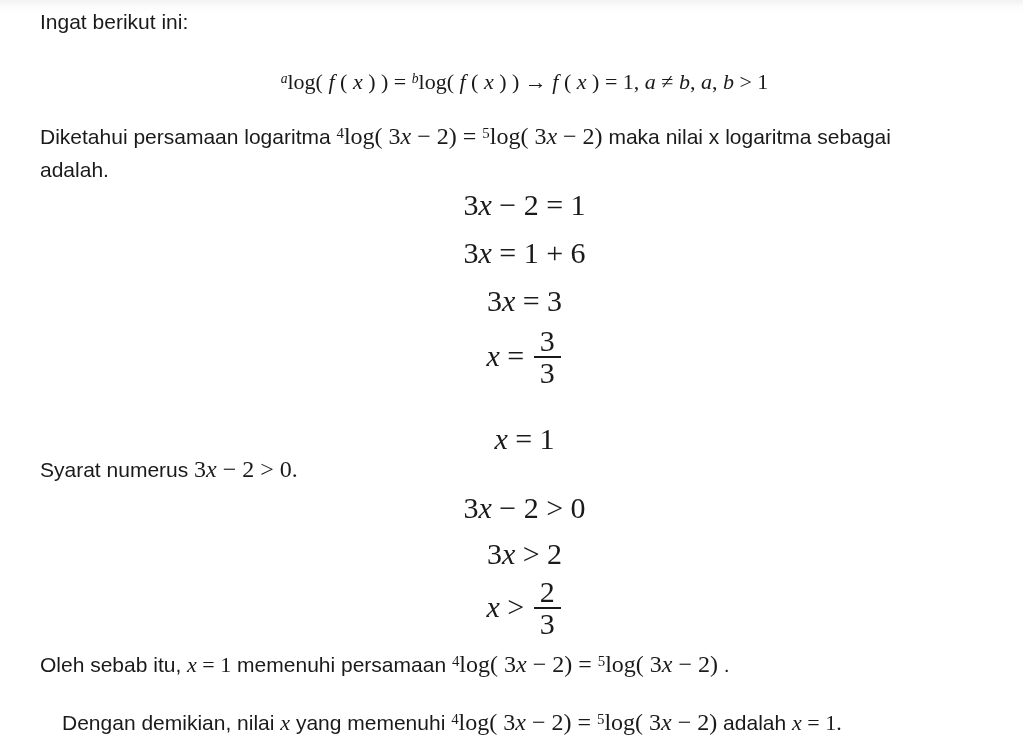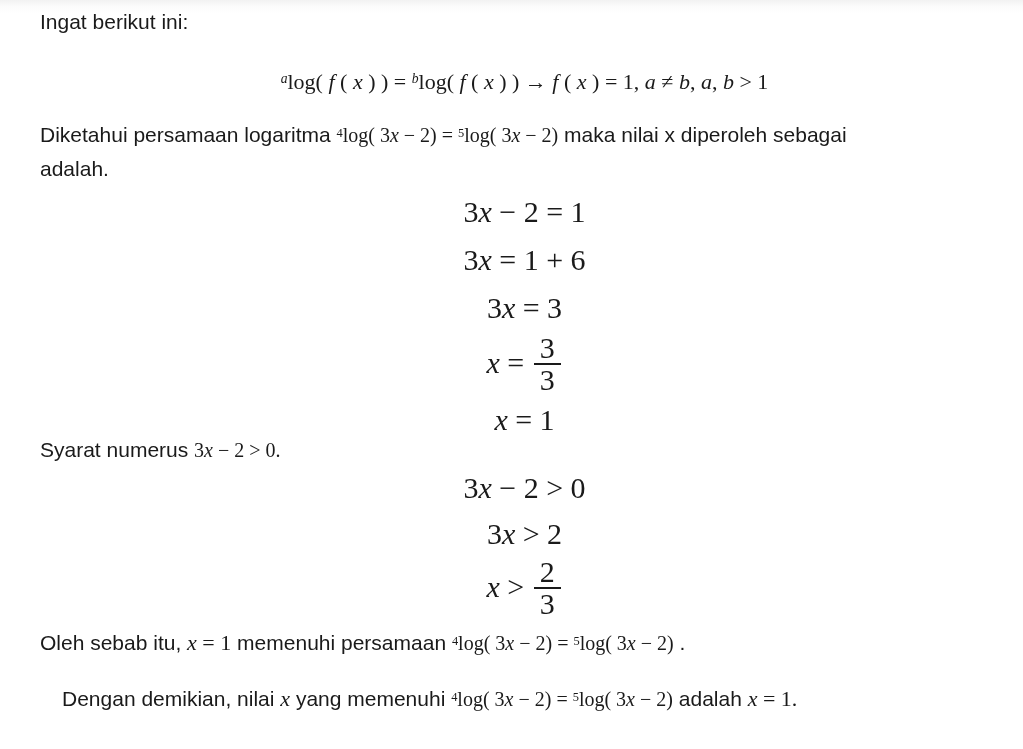--- a/index.html
+++ b/index.html
@@ -14,57 +14,57 @@
     overflow:hidden;
   }
   .body-text{font-size:21px;line-height:33px;margin:0;}
   .intro{line-height:28px;margin-top:0;}
   .given{margin-top:16px;}
   .syarat{margin-top:0;line-height:30px;}
   .oleh{margin-top:2px;line-height:36px;}
   .dengan{margin-top:18px;line-height:36px;margin-left:22px;}
   
   .math{font-family:"Liberation Serif",serif;}
-  .math.lg{font-size:20px;}
+  .math.lg{font-size:24px;}
   .math.sm{font-size:22px;}
   .mr{font-style:normal;}
   .mi{font-style:italic;}
   .msup{font-size:62%;vertical-align:0.42em;letter-spacing:0;}
   .display-eq{
     text-align:center;
     font-family:"Liberation Serif",serif;
     font-size:30px;line-height:38px;
     margin:0;color:#1a1a1a;
   }
   .rule{margin-top:24px;font-size:22px;}
-  .eq1{margin-top:8px;}
+  .eq1{margin-top:0;}
   .eq2{margin-top:10px;}
   .eq3{margin-top:10px;}
   .eq4{margin-top:8px;}
-  .eq5{margin-top:8px;line-height:30px;}
+  .eq5{margin-top:34px;line-height:30px;}
   .eq6{margin-top:4px;}
   .eq7{margin-top:8px;}
   .eq8{margin-top:6px;}
   .mfrac{
     display:inline-block;vertical-align:middle;
     text-align:center;margin:0 2px;
     transform:translateY(-2px);
   }
   .mfrac .num{display:block;line-height:30px;padding:0 6px;}
   .mfrac .den{display:block;line-height:30px;padding:0 6px;border-top:2px solid #1a1a1a;}
 </style>
 </head>
 <body>
 
 <div class="page">
   <p class="body-text intro">Ingat berikut ini:</p>
 
   <div class="display-eq rule"><span class="msup mi">a</span><span class="mr">log( </span><span class="mi">f</span><span class="mr"> ( </span><span class="mi">x</span><span class="mr"> ) ) = </span><span class="msup mi">b</span><span class="mr">log( </span><span class="mi">f</span><span class="mr"> ( </span><span class="mi">x</span><span class="mr"> ) ) → </span><span class="mi">f</span><span class="mr"> ( </span><span class="mi">x</span><span class="mr"> ) = 1, </span><span class="mi">a</span><span class="mr"> ≠ </span><span class="mi">b</span><span class="mr">, </span><span class="mi">a</span><span class="mr">, </span><span class="mi">b</span><span class="mr"> &gt; 1</span></div>
 
-  <p class="body-text given"><span>Diketahui persamaan logaritma </span><span class="math lg"><span class="msup">4</span><span class="mr">log( 3</span><span class="mi">x</span><span class="mr"> − 2) = </span><span class="msup">5</span><span class="mr">log( 3</span><span class="mi">x</span><span class="mr"> − 2)</span></span><span> maka nilai x diperoleh sebagai</span><br><span>adalah.</span></p>
+  <p class="body-text given"><span>Diketahui persamaan logaritma </span><span class="math lg"><span class="msup">4</span><span class="mr">log( 3</span><span class="mi">x</span><span class="mr"> − 2) = </span><span class="msup">5</span><span class="mr">log( 3</span><span class="mi">x</span><span class="mr"> − 2)</span></span><span> maka nilai x logaritma sebagai</span><br><span>adalah.</span></p>
 
   <div class="display-eq eq1"><span class="mr">3</span><span class="mi">x</span><span class="mr"> − 2 = 1</span></div>
   <div class="display-eq eq2"><span class="mr">3</span><span class="mi">x</span><span class="mr"> = 1 + 6</span></div>
   <div class="display-eq eq3"><span class="mr">3</span><span class="mi">x</span><span class="mr"> = 3</span></div>
   <div class="display-eq eq4"><span class="mi">x</span><span class="mr"> = </span><span class="mfrac"><span class="num">3</span><span class="den">3</span></span></div>
   <div class="display-eq eq5"><span class="mi">x</span><span class="mr"> = 1</span></div>
 
   <p class="body-text syarat"><span>Syarat numerus </span><span class="math lg"><span class="mr">3</span><span class="mi">x</span><span class="mr"> − 2 &gt; 0.</span></span></p>
 
   <div class="display-eq eq6"><span class="mr">3</span><span class="mi">x</span><span class="mr"> − 2 &gt; 0</span></div>

